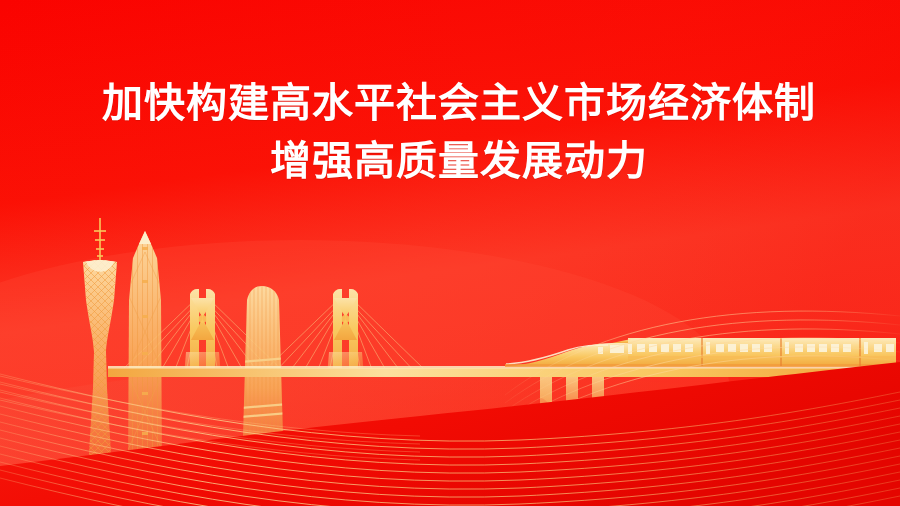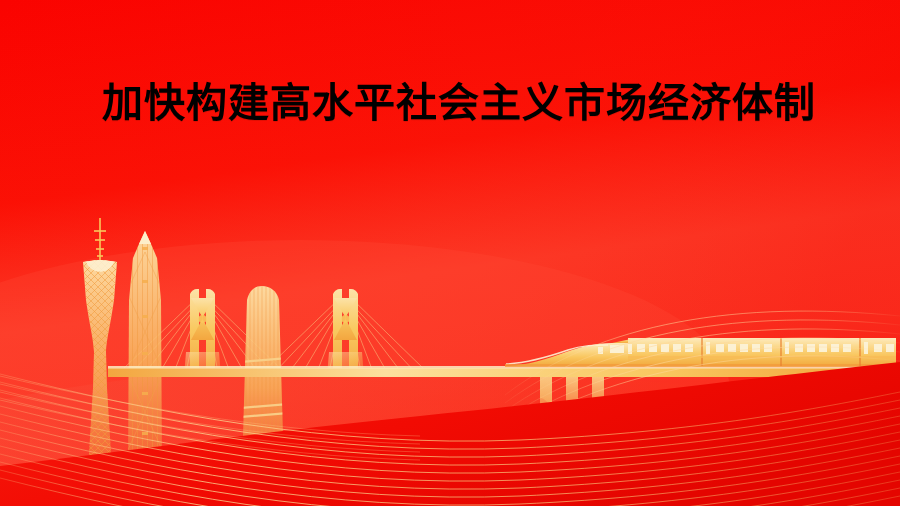--- a/index.html
+++ b/index.html
@@ -24,21 +24,21 @@
   #headline{
     position:absolute;
     left:0; right:0;
     top:74px;
     text-align:center;
     z-index:20;
     pointer-events:none;
   }
   #headline .line{
     display:block;
-    color:#000000;
+    color:#ffffff;
     font-family:"DejaVu Sans","Liberation Sans",sans-serif;
     font-weight:bold;
     font-size:41px;
     line-height:58px;
     letter-spacing:1px;
     text-shadow:0 1px 0 rgba(150,20,0,.25);
     white-space:nowrap;
     padding-left:18px;
   }
 </style>
@@ -356,15 +356,16 @@
     <g fill="none" stroke="#fcd491" stroke-width="0.8" opacity="0.33">
       <path d="M0,376 C120,404 260,432 420,436"></path>
       <path d="M0,384 C120,412 260,440 420,444"></path>
       <path d="M0,392 C120,420 260,448 420,452"></path>
       <path d="M0,400 C120,428 260,456 420,460"></path>
     </g>
   </svg>
 
   <div id="headline">
     <span class="line">加快构建高水平社会主义市场经济体制</span>
+    <span class="line">增强高质量发展动力</span>
   </div>
 
 </div>
 
 </body></html>

